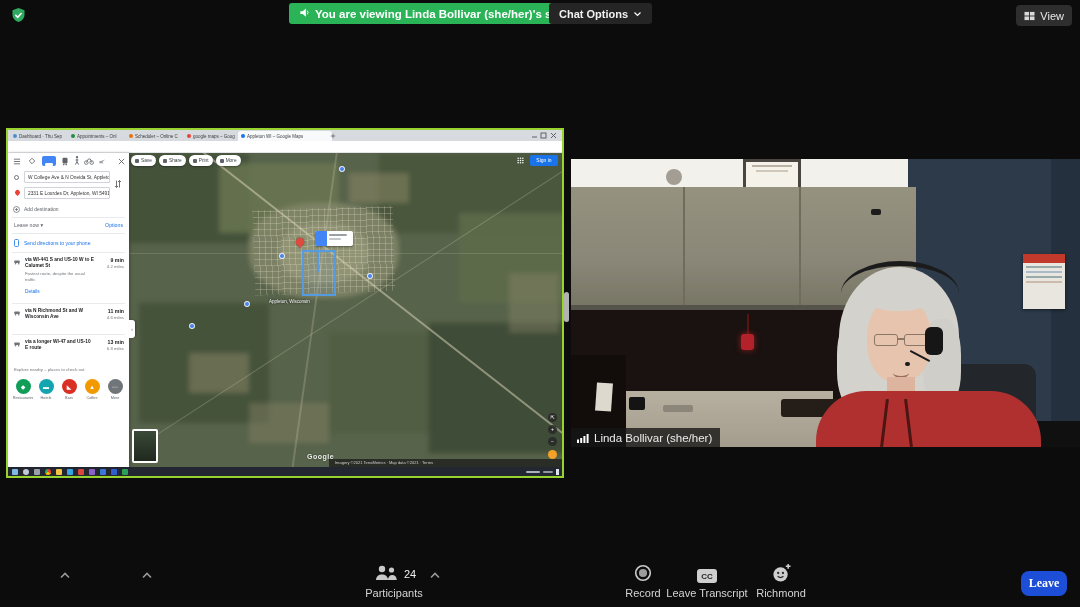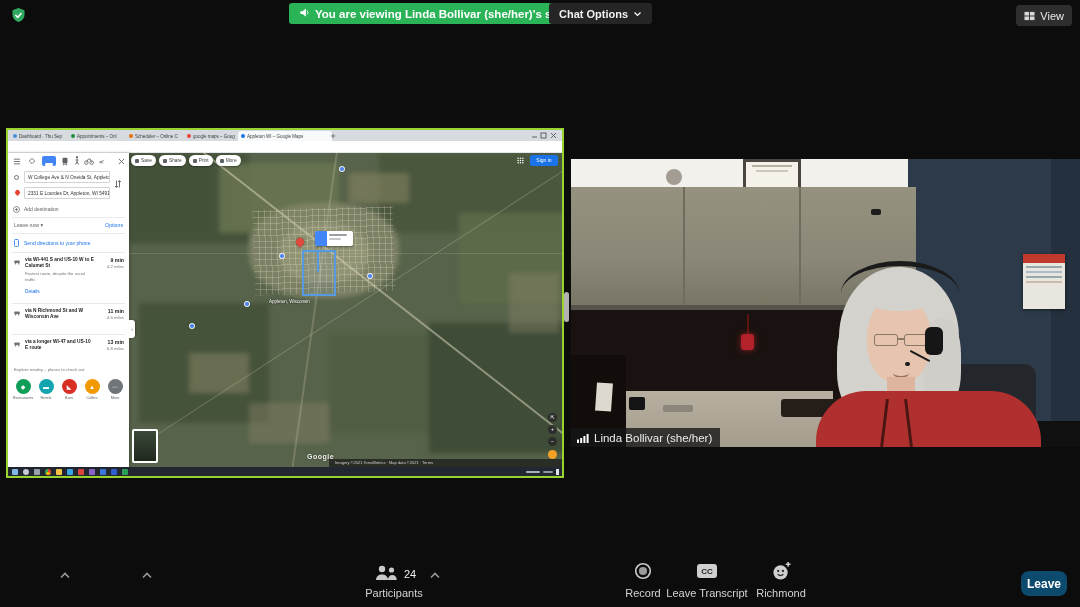--- a/index.html
+++ b/index.html
@@ -51,25 +51,25 @@
           color:#fff;font-size:5px;line-height:9px;text-align:center;}
   
   #taskbar{position:absolute;left:0;top:337px;width:554px;height:10px;background:#232732;display:flex;align-items:center;gap:5px;padding-left:4px;box-sizing:border-box;}
   .tbi{width:6px;height:6px;border-radius:1px;}
   
   #video{position:absolute;left:571px;top:159px;width:509px;height:288px;background:#101010;overflow:hidden;}
   #nametag{position:absolute;left:0;bottom:0;height:19px;background:rgba(22,22,22,.8);display:flex;align-items:center;
            gap:5px;padding:0 8px 0 6px;color:#ececec;font-size:11.5px;z-index:9;}
   
   .tb-item{position:absolute;bottom:4px;height:44px;text-align:center;cursor:pointer;}
-  .tb-icon{height:24px;display:flex;align-items:center;justify-content:center;}
+  .tb-icon{height:24px;display:flex;align-items:flex-end;justify-content:center;}
   .tb-label{font-size:11px;color:#d4d4d4;margin-top:4px;white-space:nowrap;}
   .caret{position:absolute;bottom:28px;cursor:pointer;}
-  #leave-btn{position:absolute;left:1021px;top:571px;width:46px;height:25px;background:#0c4a6e;border-radius:8px;
-             color:#fff;font-size:12px;font-weight:bold;display:flex;align-items:center;justify-content:center;cursor:pointer;}
+  #leave-btn{position:absolute;left:1021px;top:571px;width:46px;height:25px;background:#1d4ed8;border-radius:8px;
+             color:#fff;font-size:12px;font-weight:bold;display:flex;align-items:center;justify-content:center;cursor:pointer;font-family:Liberation Serif, serif;}
   #cc-chip{width:20px;height:14px;background:#cfcfcf;border-radius:3px;color:#1f1f1f;font-size:8px;font-weight:bold;
            display:flex;align-items:center;justify-content:center;}
   #share-chip{width:19px;height:19px;background:#2abd55;border-radius:4px;display:flex;align-items:center;justify-content:center;}
   #divider-handle{position:absolute;left:564px;top:292px;width:5px;height:30px;background:#d0d0d0;border-radius:3px;opacity:.85;cursor:col-resize;}
 </style>
 </head>
 <body>
 
 <div id="app">
 

